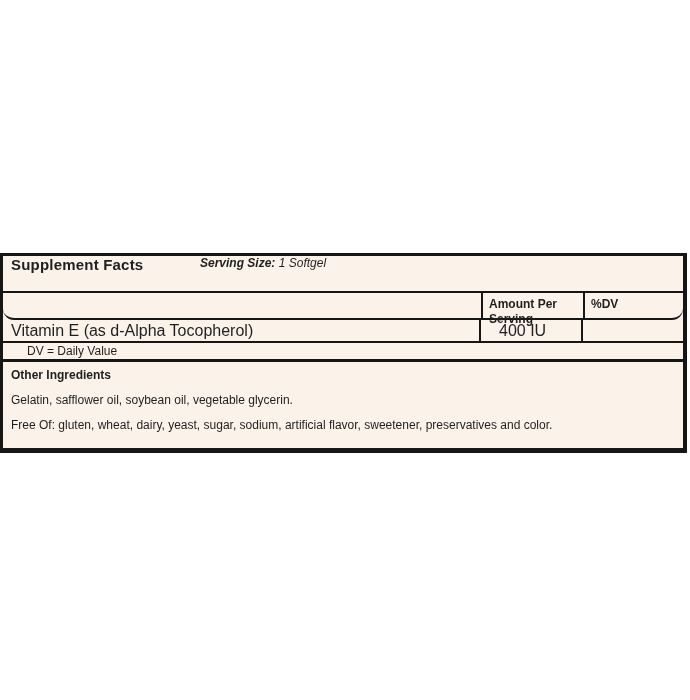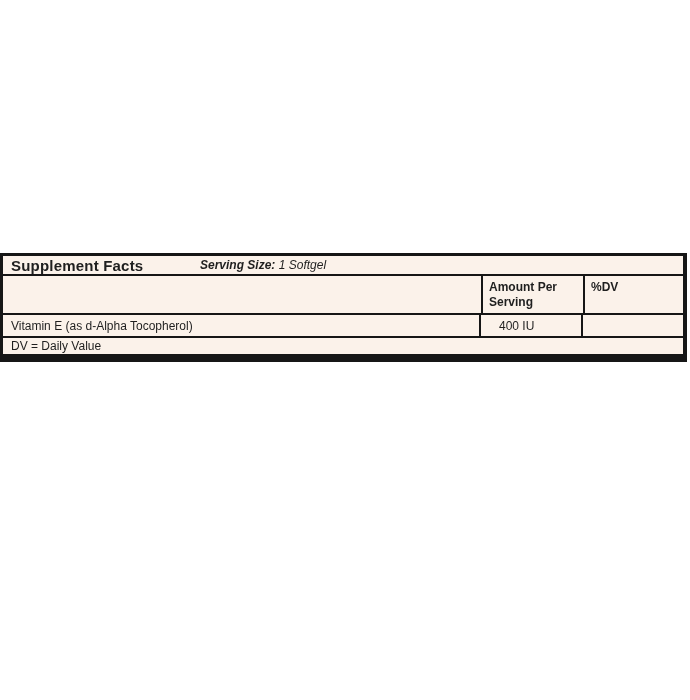--- a/index.html
+++ b/index.html
@@ -22,23 +22,22 @@
     box-sizing: border-box;
     background: #fbf2ea;
     border: 3px solid #161616;
     border-right-width: 4px;
     border-bottom-width: 5px;
   }
   .row { box-sizing: border-box; }
 
   
   .title-row {
-    height: 20px;
+    height: 37px;
     display: flex;
-    align-items: center;
     border-bottom: 2px solid #161616;
   }
   .facts-title {
     width: 189px;
     padding-left: 8px;
     font-size: 15px;
     font-weight: bold;
     letter-spacing: 0.2px;
     white-space: nowrap;
   }
@@ -50,51 +49,52 @@
   .serving-size b { font-weight: bold; }
 
   
   .cols { display: flex; }
   .c1 { width: 478px; border-right: 2px solid #161616; }
   .c2 { width: 102px; border-right: 2px solid #161616; }
   .c3 { flex: 1; }
 
   
   .colhead-row {
-    height: 39px;
+    height: 27px;
     border-bottom: 2px solid #161616;
     font-size: 12px;
+    border-radius: 11px;
   }
   .colhead-row .c2, .colhead-row .c3 {
     font-weight: bold;
     padding: 4px 6px;
     line-height: 15px;
     box-sizing: border-box;
   }
 
   
   .nutrient-row {
     height: 23px;
     border-bottom: 2px solid #161616;
-    font-size: 12px;
+    font-size: 16px;
   }
   .nutrient-row .c1, .nutrient-row .c2, .nutrient-row .c3 {
     display: flex;
     align-items: center;
     box-sizing: border-box;
   }
   .nutrient-row .c1 { padding-left: 8px; }
   .nutrient-row .c2, .nutrient-row .c3 { padding-left: 18px; }
 
   
   .footnote-row {
     height: 19px;
     display: flex;
     align-items: center;
-    padding-left: 8px;
+    padding-left: 24px;
     border-bottom: 3px solid #161616;
     font-size: 12px;
   }
 
   
   .other-row {
     padding: 7px 8px 4px 8px;
     font-size: 12px;
   }
   .other-row p {
@@ -119,14 +119,19 @@
     <div class="c3">%DV</div>
   </div>
 
   <div class="row cols nutrient-row">
     <div class="c1">Vitamin E (as d-Alpha Tocopherol)</div>
     <div class="c2">400 IU</div>
   </div>
 
   <div class="row footnote-row">DV = Daily Value</div>
 
+  <div class="row other-row">
+    <p class="bold">Other Ingredients</p>
+    <p>Gelatin, safflower oil, soybean oil, vegetable glycerin.</p>
+    <p>Free Of: gluten, wheat, dairy, yeast, sugar, sodium, artificial flavor, sweetener, preservatives and color.</p>
+  </div>
 
 </div>
 
 </body></html>

